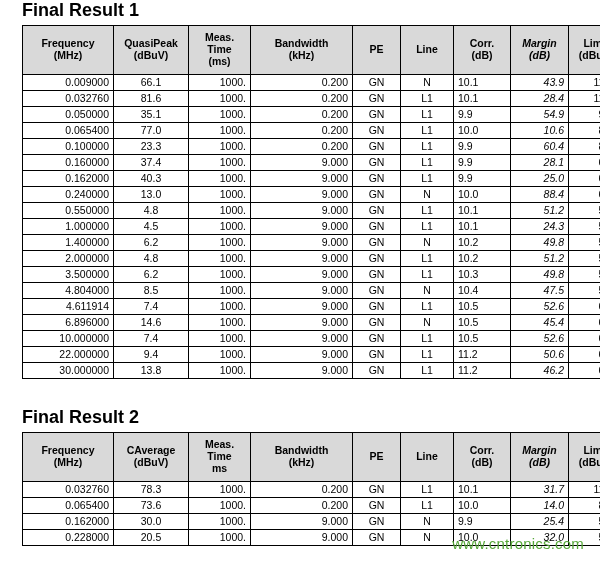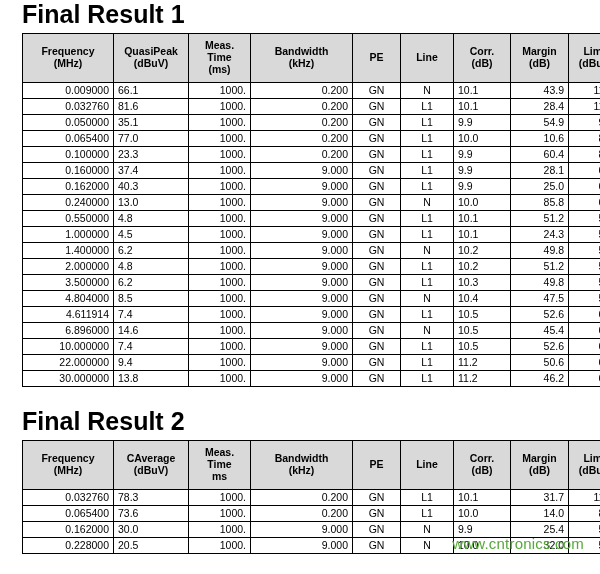--- a/index.html
+++ b/index.html
@@ -23,21 +23,21 @@
   }
   .section {
     position: absolute;
     left: 0;
     width: 600px;
   }
   .section-1 { top: 0px; }
   .section-2 { top: 407px; }
 
   .section-title {
-    font-size: 25px;
+    font-size: 18px;
     font-weight: bold;
     font-family: "Liberation Sans", sans-serif;
     color: #000000;
     margin: 0 0 4px 22px;
     letter-spacing: 0px;
   }
 
   table.result-table {
     border-collapse: collapse;
     margin-left: 22px;
@@ -64,27 +64,27 @@
   table.result-table thead th .hl {
     display: block;
   }
   table.result-table tbody td {
     height: 15px;
     vertical-align: middle;
     padding: 0 4px;
   }
   
   .col-freq  { width: 86px;  text-align: right; margin-top: 39px; }
-  .col-level { width: 70px;  text-align: left; }
+  .col-level { width: 70px;  text-align: center; }
   .col-time  { width: 57px;  text-align: right; }
   .col-bw    { width: 97px;  text-align: right; }
   .col-pe    { width: 43px;  text-align: center; margin-left: 32px; }
   .col-line  { width: 48px;  text-align: center; }
   .col-corr  { width: 52px;  text-align: left; }
-  .col-marg  { width: 53px;  text-align: right; }
+  .col-marg  { width: 53px;  text-align: right; font-style: italic; }
   .col-limit { width: 50px;  text-align: right; }
 
   td.col-freq  { padding-right: 10px; text-align: right; }
   td.col-level { padding-right: 12px; }
   td.col-time  { padding-right: 12px; }
   td.col-bw    { padding-right: 16px; }
   td.col-corr  { padding-right: 8px; }
   td.col-marg  { padding-right: 10px; text-align: right; }
   td.col-limit { padding-right: 8px; }
 
@@ -225,21 +225,21 @@
             <td class="col-limit">65.4</td>
           </tr>
           <tr>
             <td class="col-freq">0.240000</td>
             <td class="col-level">13.0</td>
             <td class="col-time">1000.</td>
             <td class="col-bw">9.000</td>
             <td class="col-pe">GN</td>
             <td class="col-line">N</td>
             <td class="col-corr">10.0</td>
-            <td class="col-marg">85.8</td>
+            <td class="col-marg">88.4</td>
             <td class="col-limit">62.1</td>
           </tr>
           <tr>
             <td class="col-freq">0.550000</td>
             <td class="col-level">4.8</td>
             <td class="col-time">1000.</td>
             <td class="col-bw">9.000</td>
             <td class="col-pe">GN</td>
             <td class="col-line">L1</td>
             <td class="col-corr">10.1</td>

